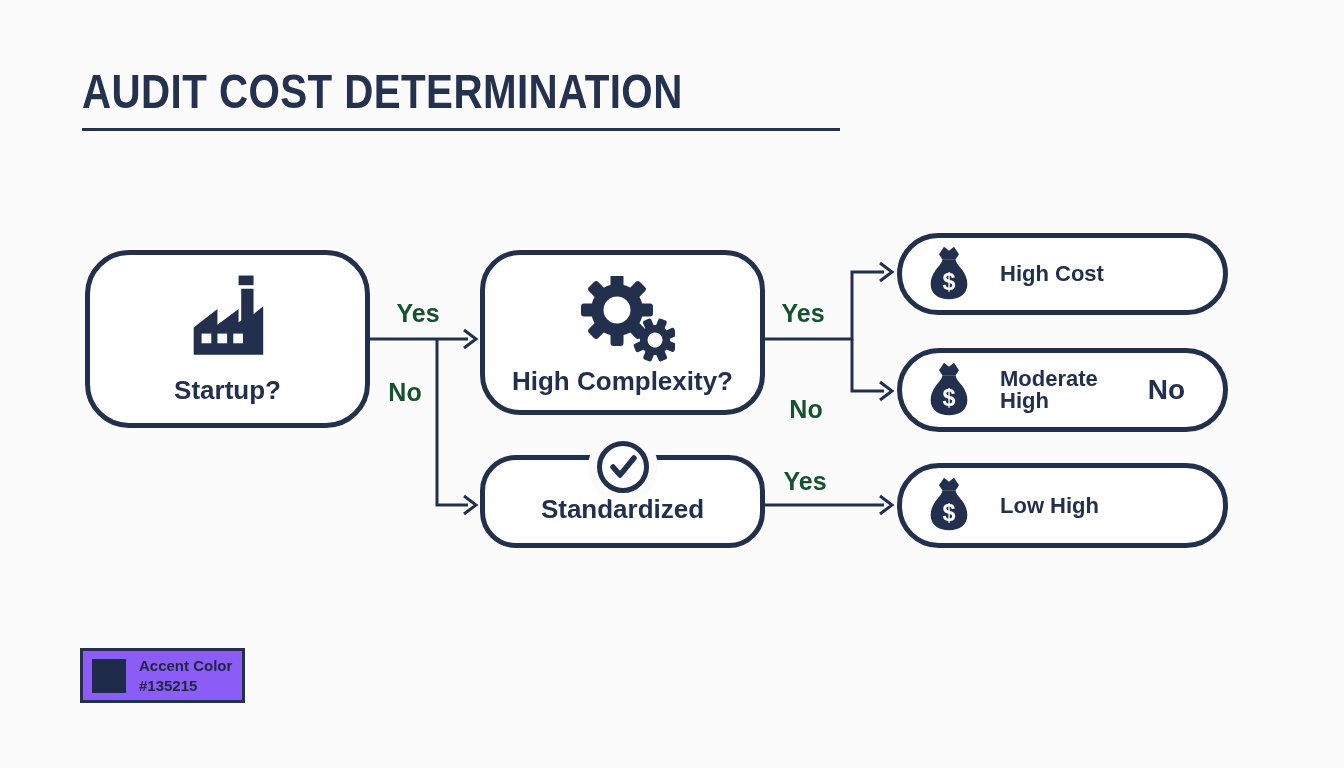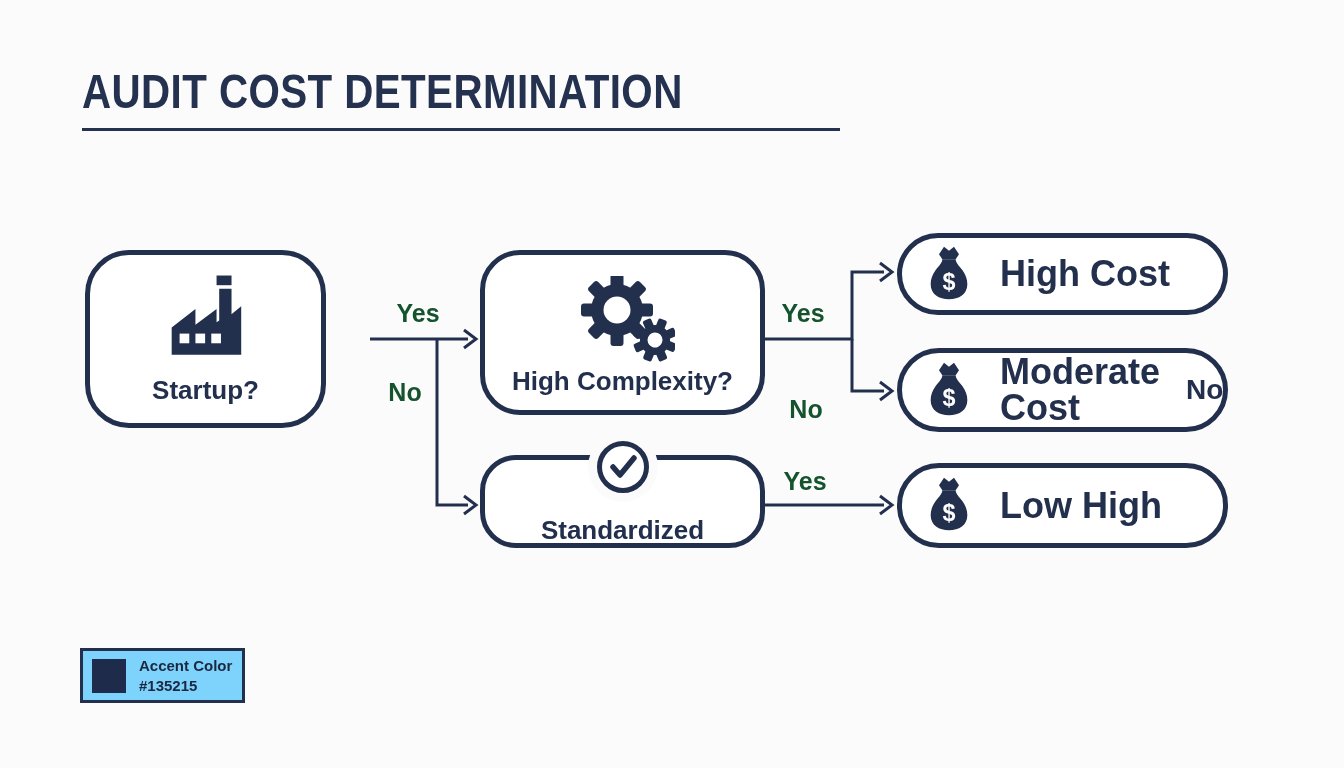--- a/index.html
+++ b/index.html
@@ -14,46 +14,46 @@
     position:absolute;left:82px;top:64px;z-index:2;
     font-size:48px;font-weight:bold;white-space:nowrap;color:#243250;
     transform:scaleX(0.84);transform-origin:left center;letter-spacing:0.5px;
   }
   .title-rule{position:absolute;left:82px;top:128px;width:758px;height:3px;background:#243250;z-index:2}
   .node{
     position:absolute;background:#ffffff;border:5px solid #22304d;box-sizing:border-box;
     display:flex;z-index:2;
   }
   .node-label{font-weight:bold;color:#22304d;font-size:26px;line-height:1}
-  .startup{left:85px;top:250px;width:241px;height:178px;border-radius:44px;
+  .startup{left:85px;top:250px;width:285px;height:178px;border-radius:44px;
     flex-direction:column;align-items:center;justify-content:center;gap:16px;}
   .complexity{left:480px;top:250px;width:285px;height:165px;border-radius:40px;
     flex-direction:column;align-items:center;justify-content:center;gap:0;padding-top:4px}
   .standardized{left:480px;top:455px;width:285px;height:93px;border-radius:36px;
-    align-items:flex-end;justify-content:center;padding-top:14px}
+    align-items:center;justify-content:center;padding-top:14px}
   .check-badge{
     position:absolute;left:50%;top:-19px;transform:translateX(-50%);
     width:52px;height:52px;border-radius:50%;background:#ffffff;border:5px solid #22304d;
     box-sizing:border-box;box-shadow:0 0 0 9px #fbfbfc;
     display:flex;align-items:center;justify-content:center;
   }
   .cost{width:331px;height:84px;border-radius:42px;left:897px;
     flex-direction:row;align-items:center;padding:0 38px 0 22px;gap:26px}
-  .cost .node-label{font-size:36px}
+  .cost .node-label{font-size:22px}
   .cost-high{top:233px;height:82px}
   .cost-moderate{top:348px}
   .cost-low{top:463px;height:85px}
   .side-label{font-weight:bold;font-size:28px;color:#22304d;margin-left:auto}
   .edge-label{
     position:absolute;z-index:2;font-weight:bold;font-size:25px;color:#14532d;
     transform:translate(-50%,-50%);white-space:nowrap;
   }
   .legend{
     position:absolute;left:80px;top:648px;width:165px;height:55px;z-index:2;
-    border:3px solid #22304d;background:#7dd3fc;box-sizing:border-box;
+    border:3px solid #22304d;background:#8b5cf6;box-sizing:border-box;
     display:flex;align-items:center;gap:13px;padding:0 9px;
   }
   .legend-swatch{width:34px;height:34px;background:#1e2b4a;flex:0 0 auto}
   .legend-text{font-size:15px;font-weight:bold;color:#1c2740;line-height:1.3}
 </style>
 </head>
 <body>
 
 <div class="canvas">
 
@@ -155,21 +155,21 @@
   </div>
 
   <div class="node cost cost-moderate">
     <span>
       <svg width="50" height="55" viewBox="0 0 60 66">
         <path d="M18,11 L24,2 L30,7 L36,2 L42,11 L38,17 H22 Z" fill="#22304d"></path>
         <path d="M22,17 H38 C38,21 42,25 46,30 C50,36 52,41 52,47 C52,59 42,65 30,65 C18,65 8,59 8,47 C8,41 10,36 14,30 C18,25 22,21 22,17 Z" fill="#22304d"></path>
         <text x="30" y="54" text-anchor="middle" font-family="'Liberation Sans',sans-serif" font-weight="bold" font-size="28" fill="#ffffff">$</text>
       </svg>
     </span>
-    <div class="node-label">Moderate Cost</div>
+    <div class="node-label">Moderate High</div>
     <div class="side-label">No</div>
   </div>
 
   <div class="node cost cost-low">
     <span>
       <svg width="50" height="55" viewBox="0 0 60 66">
         <path d="M18,11 L24,2 L30,7 L36,2 L42,11 L38,17 H22 Z" fill="#22304d"></path>
         <path d="M22,17 H38 C38,21 42,25 46,30 C50,36 52,41 52,47 C52,59 42,65 30,65 C18,65 8,59 8,47 C8,41 10,36 14,30 C18,25 22,21 22,17 Z" fill="#22304d"></path>
         <text x="30" y="54" text-anchor="middle" font-family="'Liberation Sans',sans-serif" font-weight="bold" font-size="28" fill="#ffffff">$</text>
       </svg>

